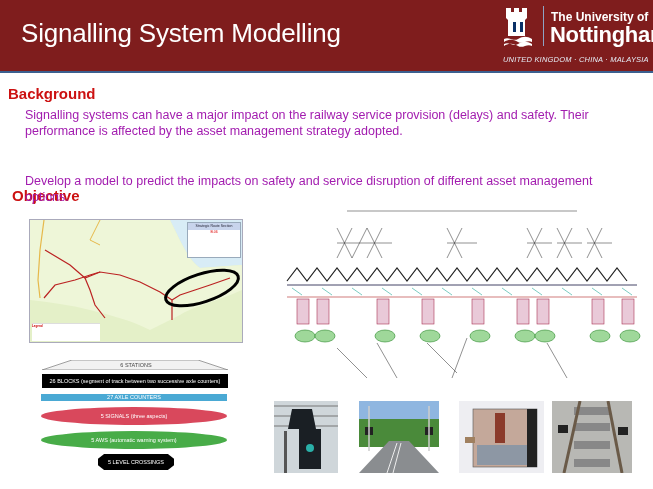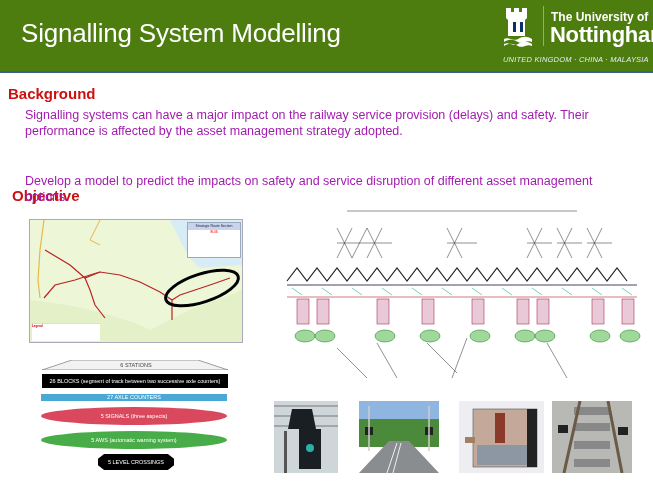--- a/index.html
+++ b/index.html
@@ -1,18 +1,18 @@
 <!DOCTYPE html>
 <html><head>
 <meta charset="utf-8">
 <style>
   html, body { margin:0; padding:0; }
   body { width:653px; height:489px; background:#ffffff; position:relative; overflow:hidden;
          font-family:"Liberation Sans", sans-serif; }
-  .header { position:absolute; left:0; top:0; width:653px; height:71px; background:#4d7c0f;
+  .header { position:absolute; left:0; top:0; width:653px; height:71px; background:#7f1d1d;
             border-bottom:2px solid #3b5f8f; }
   .title { position:absolute; left:21px; top:18px; color:#ffffff; font-size:26px; letter-spacing:-0.2px; }
   .logo { position:absolute; left:503px; top:4px; width:148px; height:64px; }
   .logo-castle { position:absolute; left:0; top:2px; width:30px; height:42px; }
   .logo-divider { position:absolute; left:40px; top:2px; width:1px; height:40px; background:#8ea3c4; }
   .logo-line1 { position:absolute; left:48px; top:6px; color:#fff; font-size:12px; font-weight:bold; white-space:nowrap; }
   .logo-line2 { position:absolute; left:47px; top:18px; color:#fff; font-size:22px; font-weight:bold; white-space:nowrap; letter-spacing:-0.3px; }
   .logo-sub { position:absolute; left:0; top:51px; color:#e5ebf4; font-size:7.5px; white-space:nowrap; letter-spacing:0.2px;font-style:italic; }
   h2 { position:absolute; margin:0; color:#cc1111; font-size:15px; font-weight:bold; }
   .para { position:absolute; margin:0; color:#a21caf; font-size:12.5px; line-height:16px; width:600px; }

